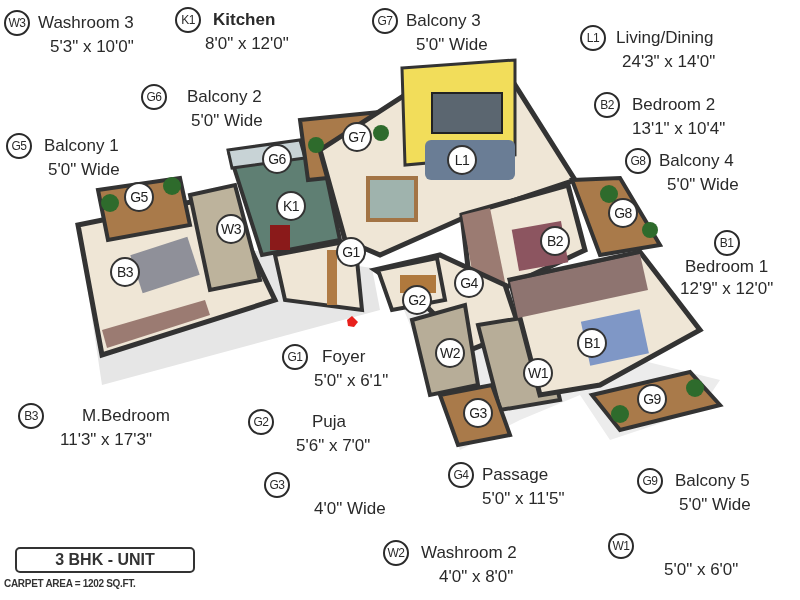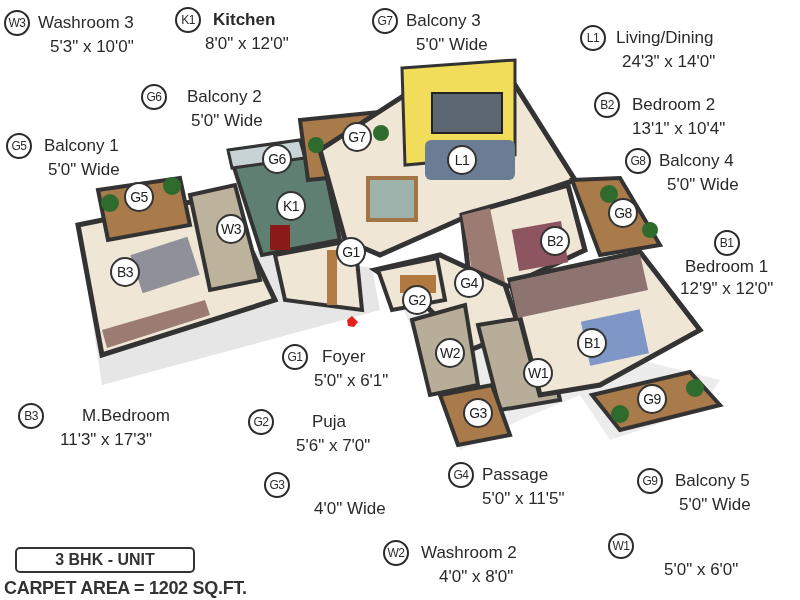--- a/index.html
+++ b/index.html
@@ -27,21 +27,21 @@
     
     #plan { position: absolute; left: 0; top: 0; width: 800px; height: 600px; }
 
     
     .unit-box {
       position: absolute; left: 15px; top: 547px; width: 180px; height: 26px;
       border: 2px solid #333; border-radius: 5px; display: flex; align-items: center; justify-content: center;
       font-size: 16px; font-weight: bold; color: #333;
     }
     .carpet {
-      position: absolute; left: 4px; top: 578px; font-size: 18px; font-weight: bold; color: #333;
+      position: absolute; left: 4px; top: 578px; font-size: 10px; font-weight: bold; color: #333;
       letter-spacing: -0.3px;
     }
   </style>
 </head>
 <body>
 
 <svg id="plan" viewBox="0 0 800 600" xmlns="http://www.w3.org/2000/svg">
 
   <polygon points="78,225 102,385 380,310 372,268" fill="#e6e6e6"></polygon>
   <polygon points="400,300 460,450 520,420 580,395 610,440 700,410 720,380" fill="#ececec"></polygon>

